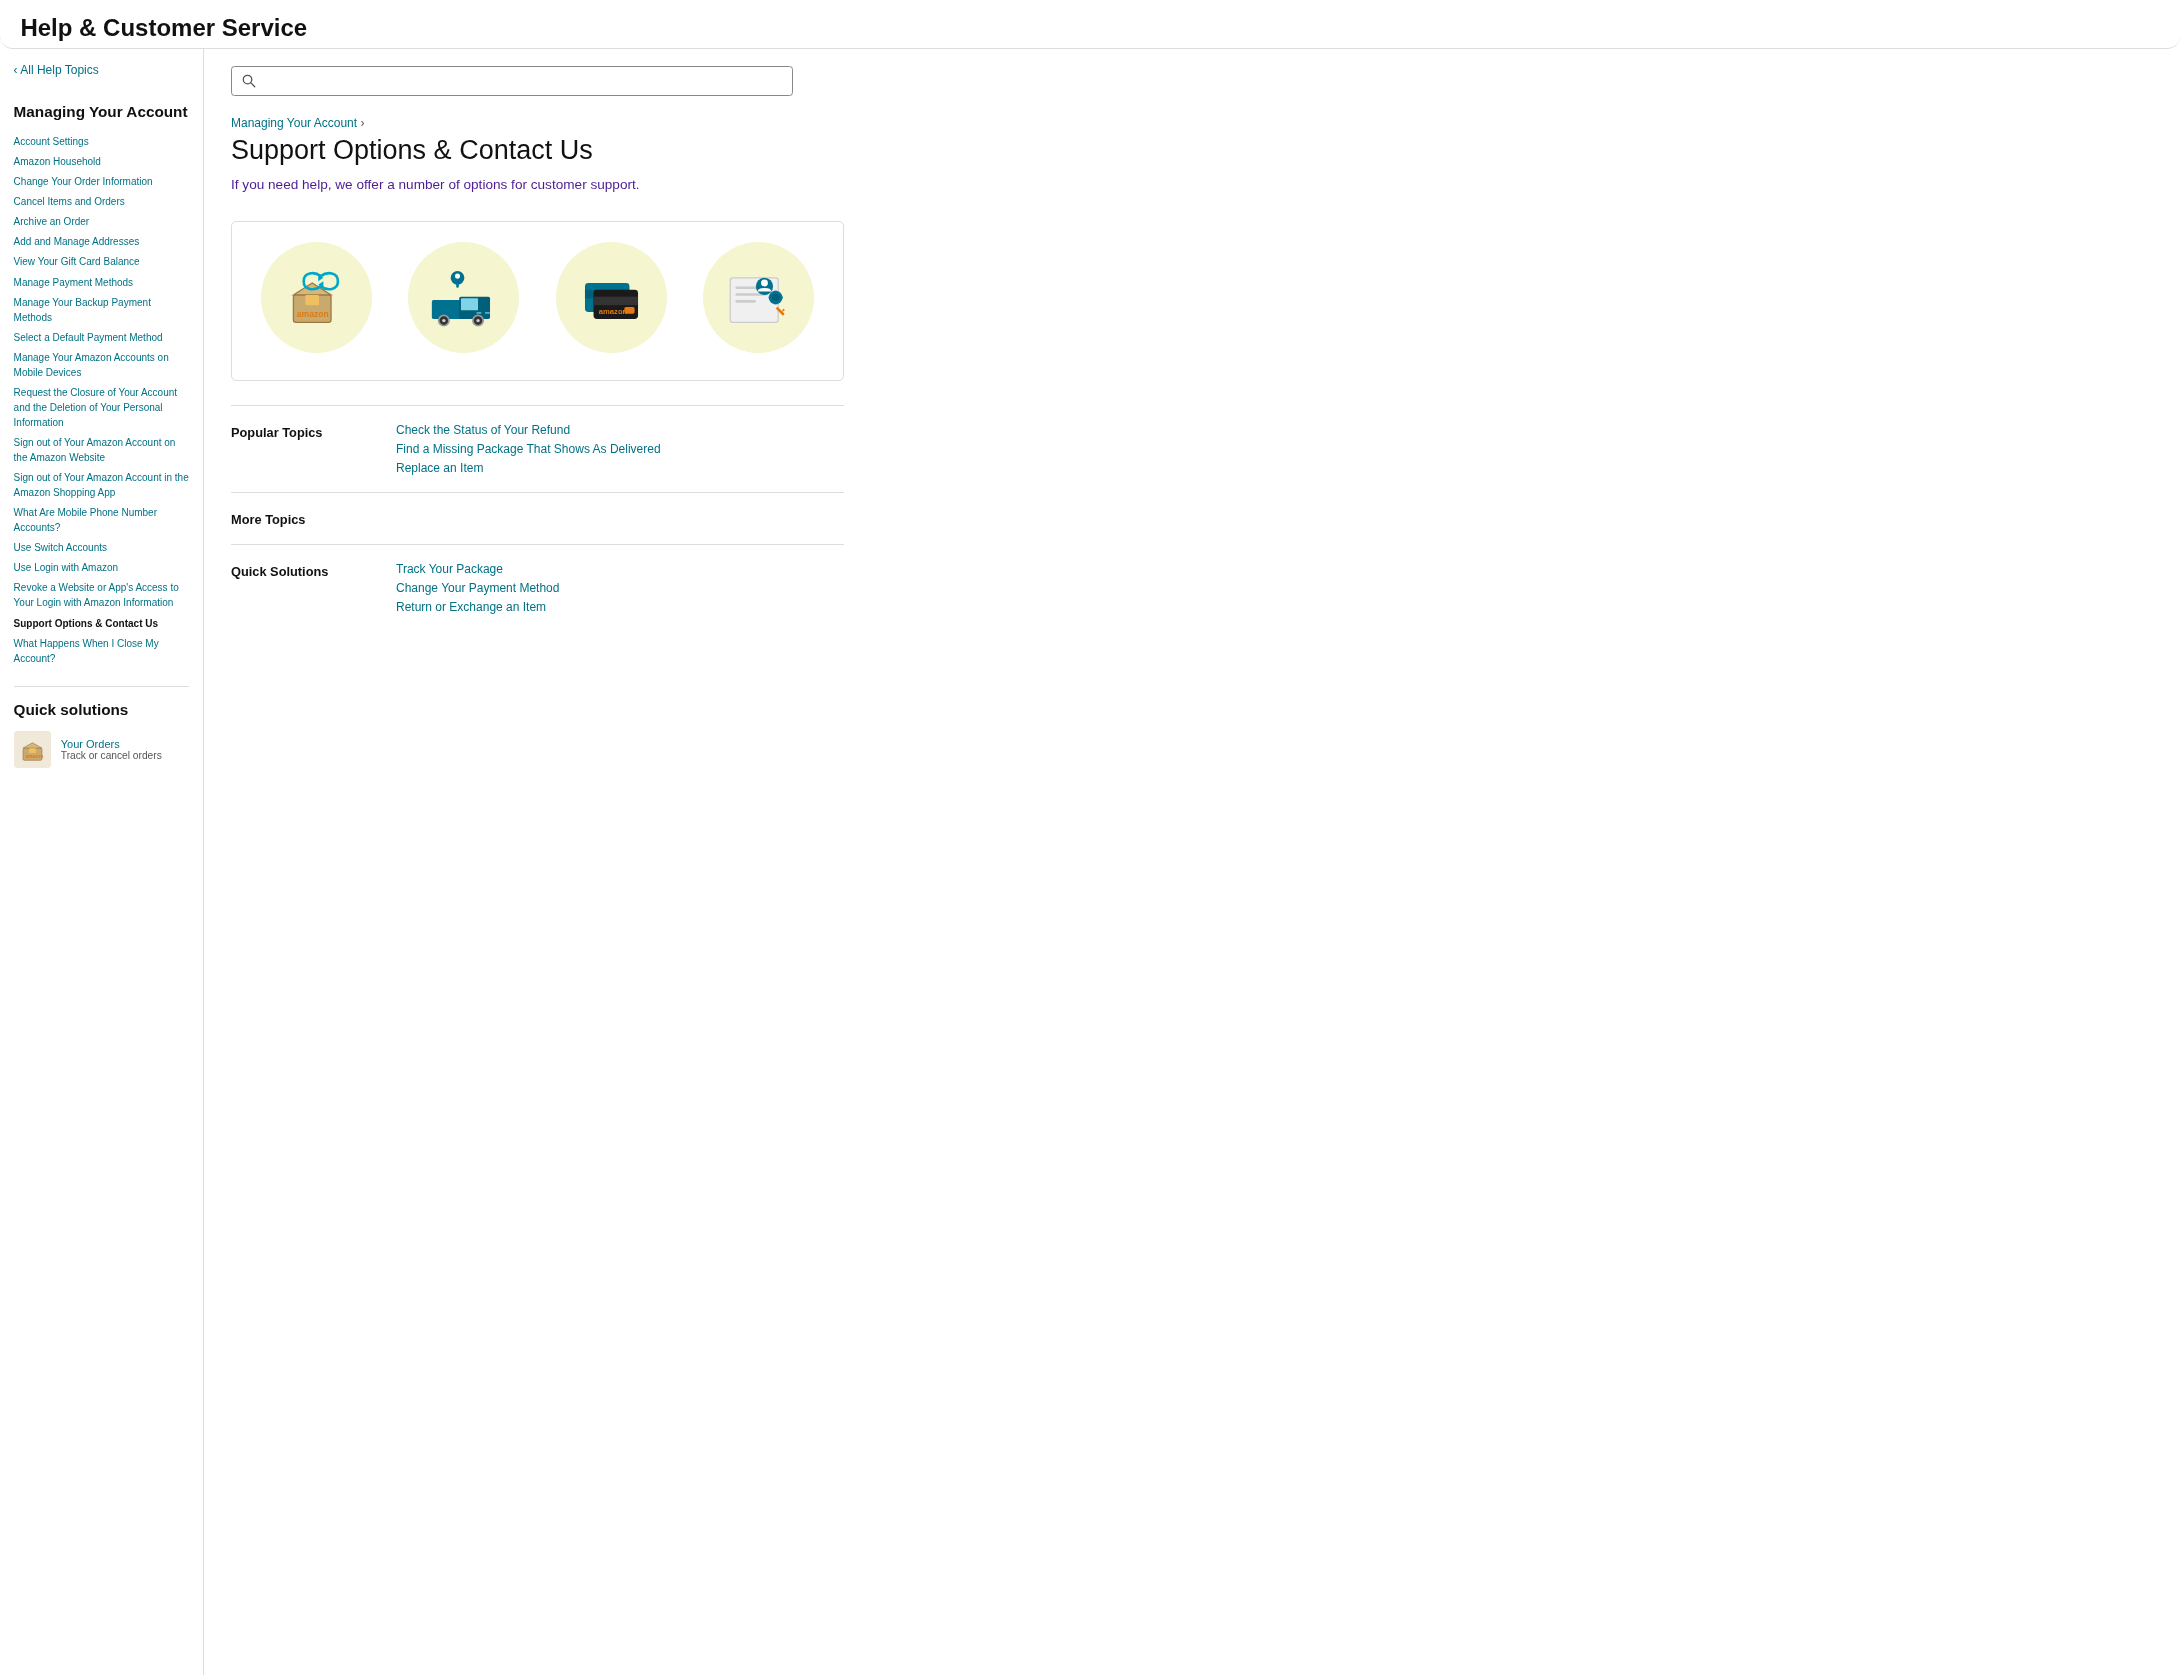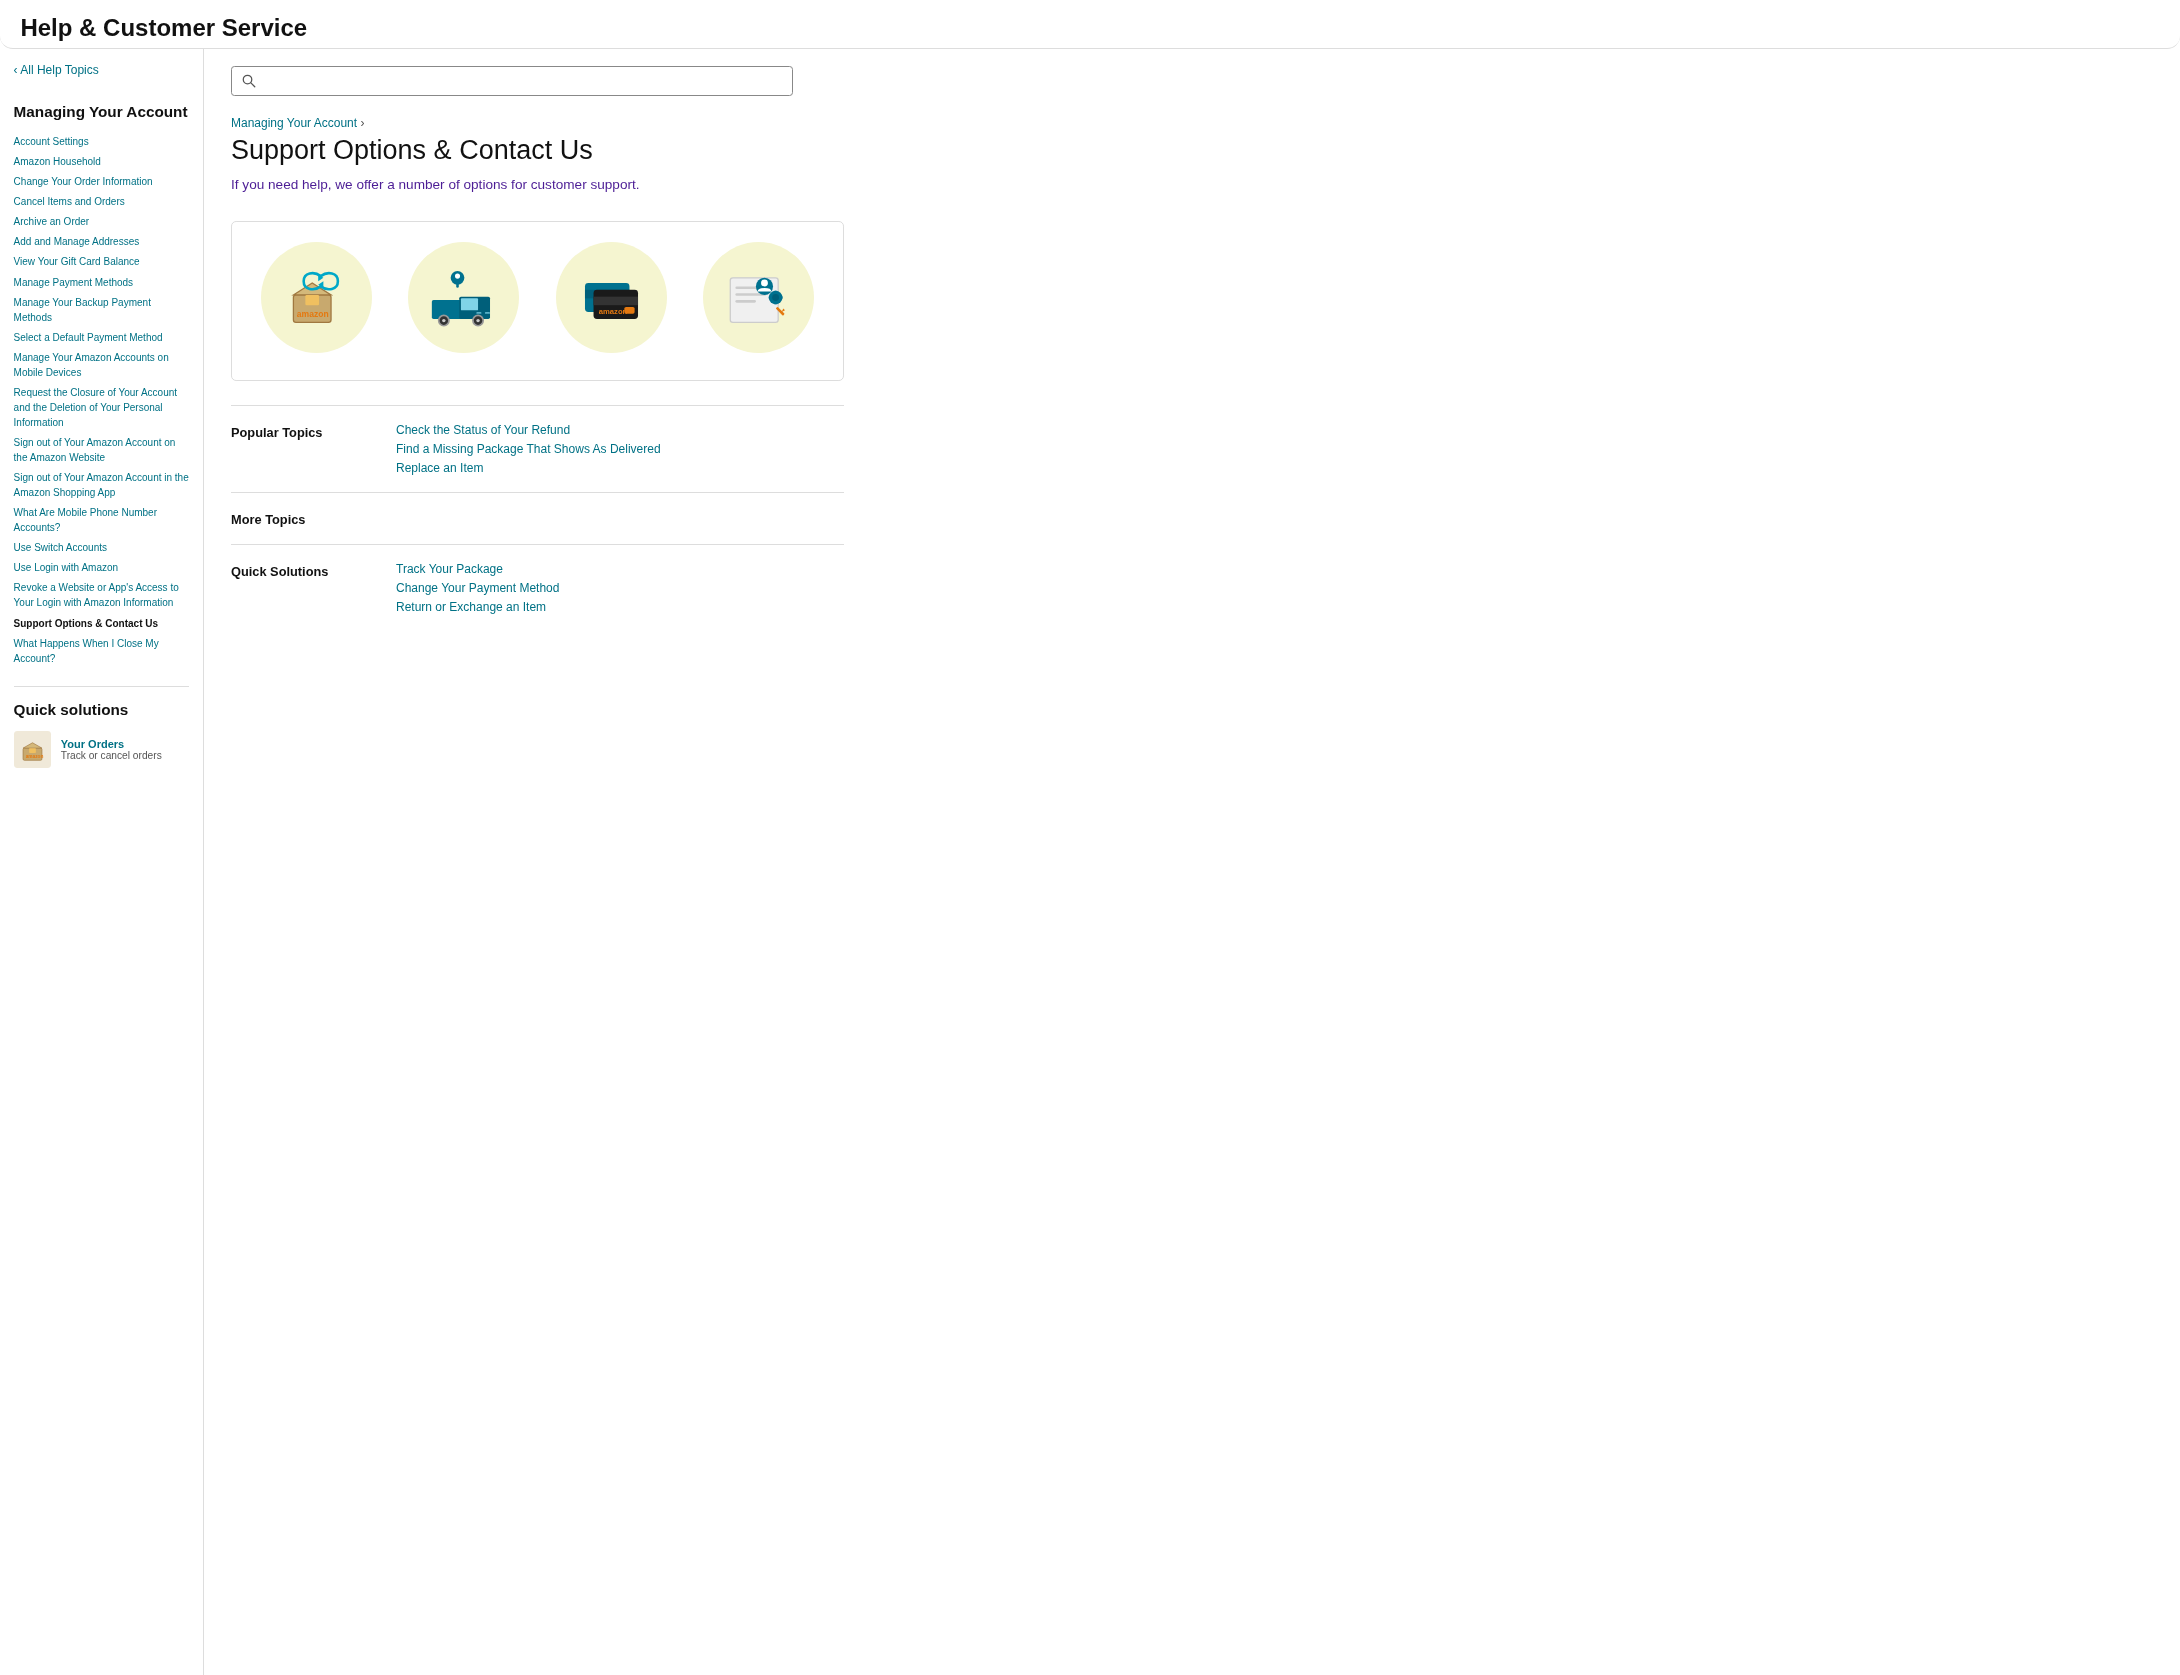--- a/index.html
+++ b/index.html
@@ -93,21 +93,21 @@
       align-items: center;
       justify-content: center;
       flex-shrink: 0;
     }
     .qs-icon svg {
       width: 27px;
       height: 27px;
     }
     .qs-text-title {
       font-size: 11px;
-      font-weight: bold;
+      font-weight: normal;
       color: #007185;
       cursor: pointer;
     }
     .qs-text-sub {
       font-size: 10.2px;
       color: #555;
     }
 
     
     .main-content {

